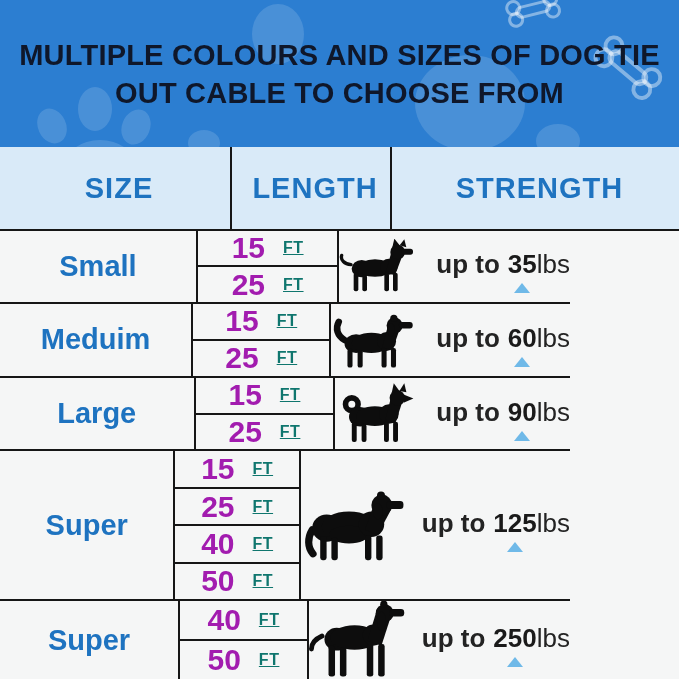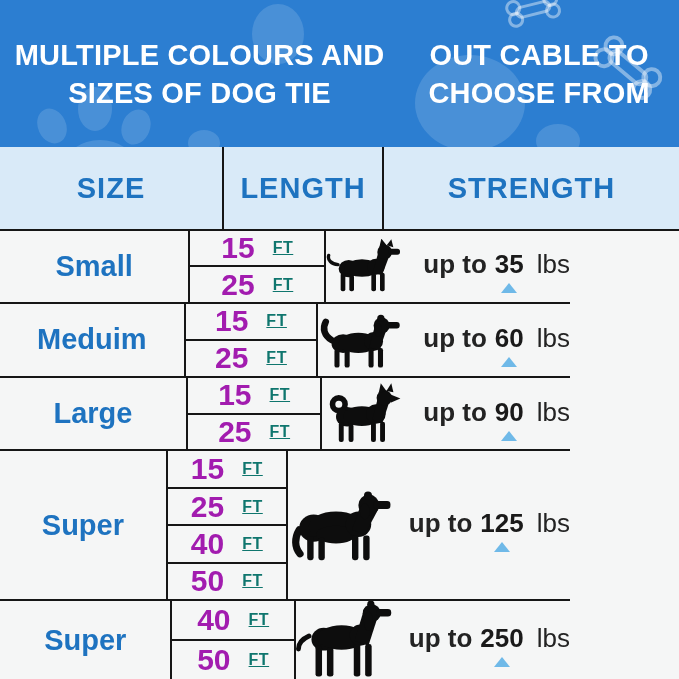--- a/index.html
+++ b/index.html
@@ -9,33 +9,33 @@
     -webkit-font-smoothing:antialiased;
   }
   
   .hero{
     position:absolute;top:0;left:0;width:679px;height:147px;
     background:#2c7ed1;overflow:hidden;
   }
   .hero-deco{position:absolute;top:0;left:0;}
   .hero-title{
     position:absolute;top:0;left:0;width:679px;height:147px;
-    display:flex;flex-direction:row;align-items:center;justify-content:center;
+    display:flex;flex-direction:column;align-items:center;justify-content:center;
     box-sizing:border-box;
-    color:#ffffff;font-weight:800;font-size:29px;line-height:38px;
+    color:#0f172a;font-weight:800;font-size:29px;line-height:38px;
     letter-spacing:.2px;text-align:center;
   }
   
   .thead{
     position:absolute;top:147px;left:0;width:679px;height:84px;
     box-sizing:border-box;background:#d9eaf8;display:flex;
     border-bottom:2px solid #161616;
   }
   .th{display:flex;align-items:center;justify-content:center;
-      color:#1e73c0;font-weight:700;font-size:29px;letter-spacing:1px;}
+      color:#1e73c0;font-weight:700;font-size:29px;letter-spacing:1px;padding-left:8px;}
   .col-size{width:222px;}
   .col-length{width:162px;box-sizing:border-box;
       border-left:2px solid #161616;border-right:2px solid #161616;}
   .col-strength{flex:1;}
   .tbody{
     position:absolute;top:231px;left:0;width:570px;height:448px;
     display:flex;flex-direction:column;background:#f5f6f6;
   }
   .group{display:flex;box-sizing:border-box;border-bottom:2px solid #161616;}
   .group:last-child{border-bottom:none;flex:1;}
@@ -50,21 +50,21 @@
   .len{flex:1;display:flex;align-items:center;justify-content:center;
       border-bottom:2px solid #161616;}
   .len:last-child{border-bottom:none;}
   .len-num{font-weight:700;font-size:30px;color:#a21caf;}
   .ft{font-size:16px;font-weight:600;color:#0f766e;letter-spacing:.5px;margin-left:18px;text-decoration:underline;}
   .cell-strength{flex:1;display:flex;align-items:center;justify-content:center;gap:17px;}
   .strength-text{display:flex;align-items:baseline;font-size:26px;color:#232323;white-space:nowrap;}
   .upto{margin-right:8px;font-weight:700;}
   .num-col{display:inline-flex;flex-direction:column;align-items:center;}
   .snum{font-weight:700;color:#1a1a1a;}
-  .lbs{font-weight:400;margin-left:13px;}
+  .lbs{font-weight:400;}
   .up-arrow{height:0;overflow:visible;display:flex;flex-direction:column;align-items:center;margin-top:3px;}
   .up-arrow .head{width:0;height:0;border-left:8px solid transparent;
       border-right:8px solid transparent;border-bottom:10px solid #6fb9e8;}
   .up-arrow .tail{width:7px;height:13px;
       background:linear-gradient(#aed9f3,rgba(255,255,255,0));}
   .dog{flex:0 0 auto;}
 </style>
 </head>
 <body>
 

